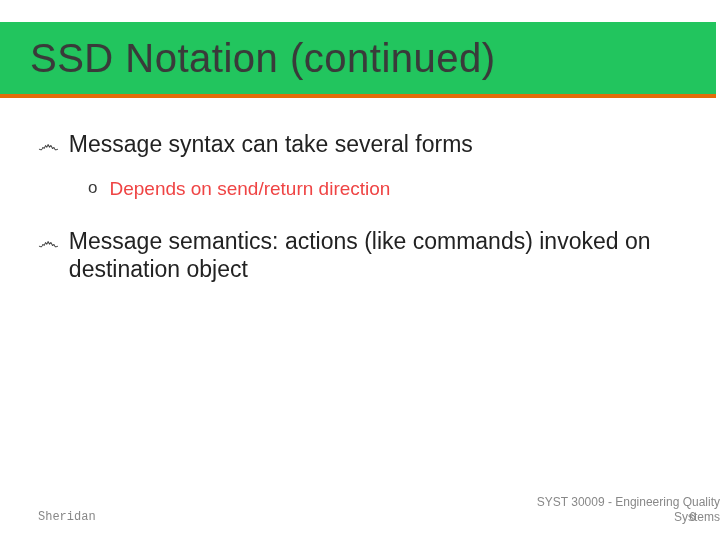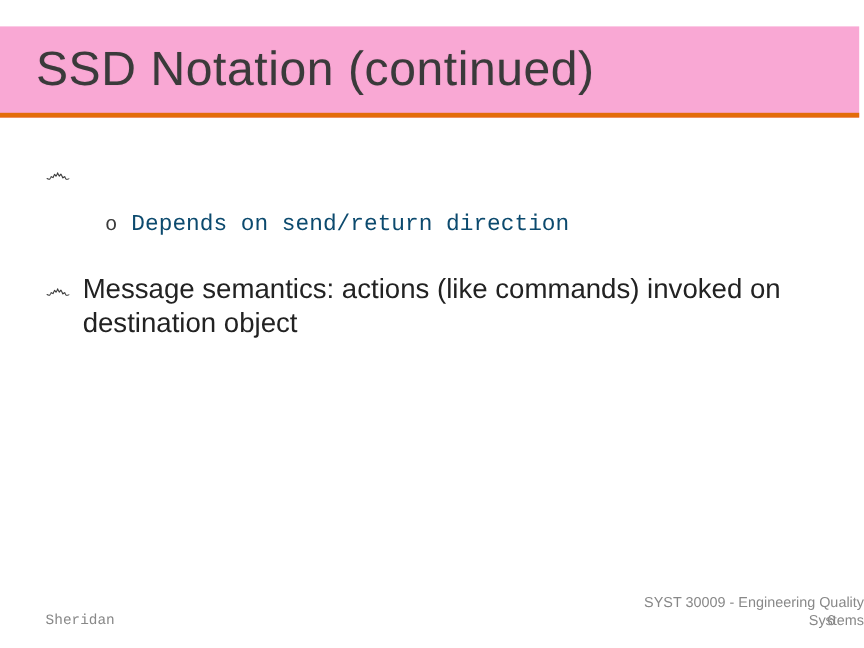--- a/index.html
+++ b/index.html
@@ -2,21 +2,21 @@
 <html><head>
 <meta charset="utf-8">
 <style>
   * { margin: 0; padding: 0; box-sizing: border-box; }
   html, body { width: 720px; height: 540px; font-family: Arial, "Helvetica Neue", Helvetica, sans-serif; background: #ffffff; overflow: hidden; }
   .slide { position: relative; width: 720px; height: 540px; background: #ffffff; }
   .title-band {
     position: absolute;
     top: 22px; left: 0; right: 4px;
     height: 76px;
-    background: #f9a8d4;
+    background: #22c55e;
     border-bottom: 4px solid #e36c0a;
     display: flex;
     align-items: center;
     padding-left: 30px;
   }
   .title-text {
     font-size: 40px;
     font-weight: 400;
     color: #3a3a3a;
     letter-spacing: 0.5px;
@@ -52,23 +52,22 @@
     margin-bottom: 26px;
   }
   .bullet2 .marker {
     font-size: 17px;
     color: #3a3a3a;
     margin-right: 12px;
     line-height: 1.3;
   }
   .bullet2 .txt {
     font-size: 19px;
-    color: #0c4a6e;
+    color: #ef4444;
     line-height: 1.25;
-    font-family: Liberation Mono, monospace;
   }
   .footer {
     position: absolute;
     bottom: 16px;
     left: 0; right: 0;
     height: 30px;
   }
   .foot-left {
     position: absolute;
     left: 38px;
@@ -101,20 +100,21 @@
 <div class="slide">
 
   <div class="title-band">
     <div class="title-text">SSD Notation (continued)</div>
   </div>
 
   <div class="content">
 
     <div class="bullet1">
       <span class="marker">෴</span>
+      <span class="txt">Message syntax can take several forms</span>
     </div>
 
     <div class="bullet2">
       <span class="marker">o</span>
       <span class="txt">Depends on send/return direction</span>
     </div>
 
     <div class="bullet1">
       <span class="marker">෴</span>
       <span class="txt">Message semantics: actions (like commands) invoked on destination object</span>

